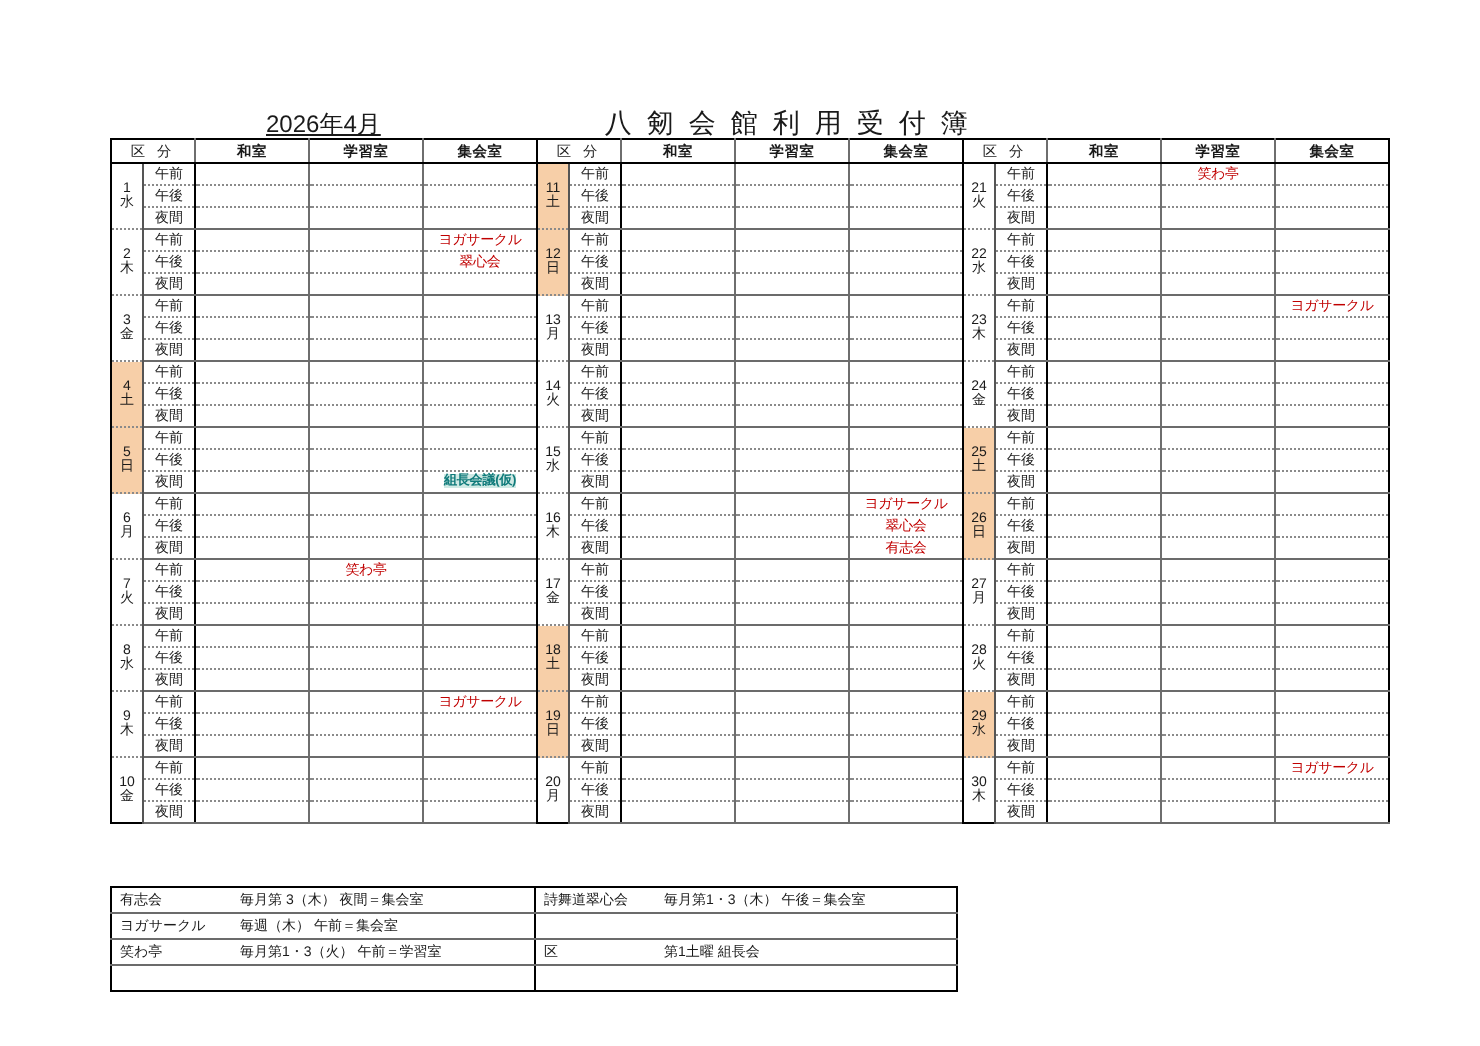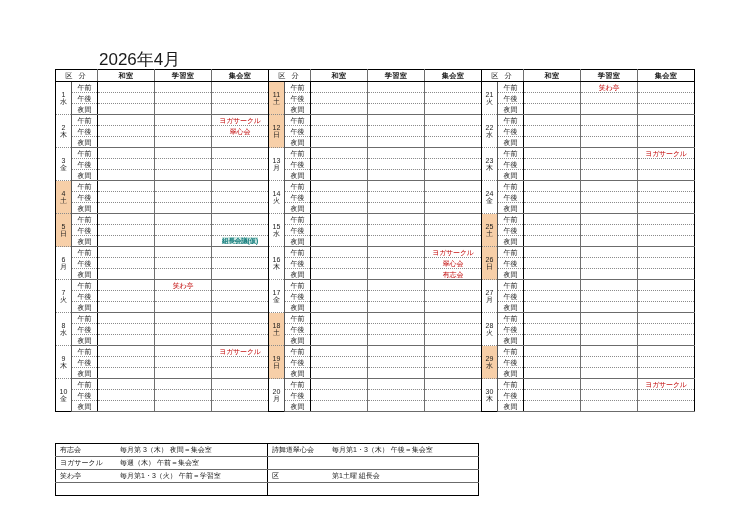--- a/index.html
+++ b/index.html
@@ -26,25 +26,26 @@
   .title-row {
     position: absolute;
     left: 55px;
     top: 48px;
     width: 672px;
     height: 20px;
     display: flex;
     align-items: flex-end;
   }
   .title-month {
-    font-size: 17px;
+    font-size: 12px;
     letter-spacing: 0px;
-    margin-left: 44px;
+    margin-left: 78px;
     white-space: nowrap;
     line-height: 1;
+    text-decoration: underline;
   }
   .title-main {
     font-size: 13.5px;
     margin-left: 112px;
     white-space: nowrap;
     letter-spacing: 7.5px;
     line-height: 1;
   }
 
   
@@ -158,20 +159,21 @@
   .lg-name { display: inline-block; min-width: 60px; }
   .lg-desc { display: inline-block; }
 </style>
 </head>
 <body>
 
 <div class="page">
 
   <div class="title-row">
     <span class="title-month">2026年4月</span>
+    <span class="title-main">八剱会館利用受付簿</span>
   </div>
 
   <table class="grid" id="grid">
     <colgroup id="grid-cols">
         <col class="c-dnum">
         <col class="c-part">
         <col class="c-room">
         <col class="c-room">
         <col class="c-room">
         <col class="c-dnum">

